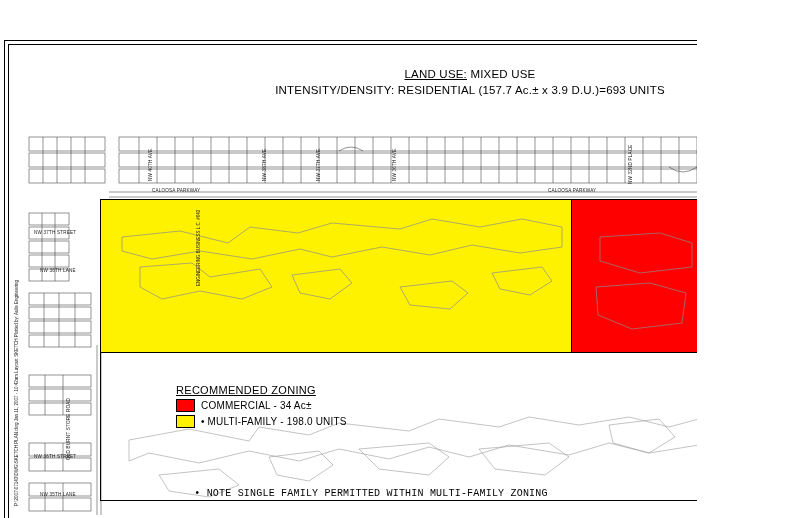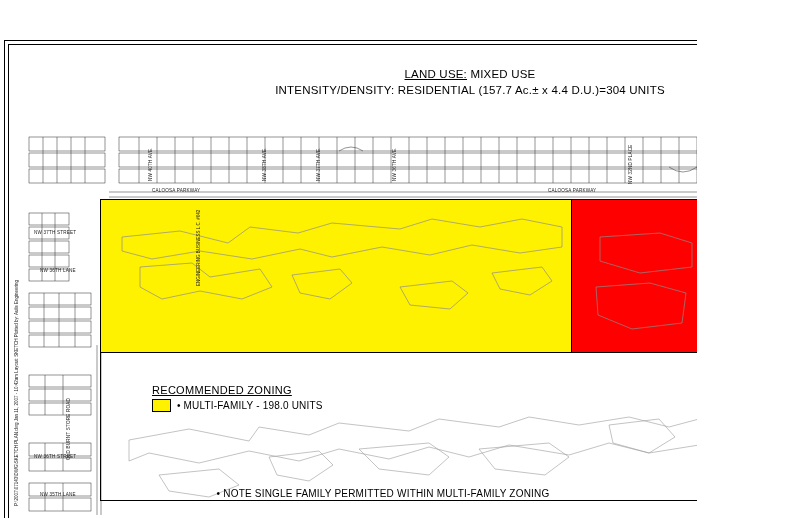--- a/index.html
+++ b/index.html
@@ -180,21 +180,21 @@
     position: absolute;
     left: 100px; top: 163px;
     width: 623px; height: 302px;
     border: 1px solid #000;
     box-sizing: border-box;
     pointer-events: none;
   }
   
   .legend {
     position: absolute;
-    left: 152px;
+    left: 176px;
     top: 348px;
     width: 230px;
   }
   .legend-title {
     font-size: 11px;
     text-decoration: underline;
     letter-spacing: 0.3px;
     color: #000;
     margin-bottom: 3px;
   }
@@ -216,28 +216,29 @@
     letter-spacing: 0.2px;
     color: #000;
     white-space: nowrap;
   }
   .bullet {
     font-size: 10px;
     margin-right: 3px;
   }
   .note {
     position: absolute;
-    left: 148px;
+    left: 136px;
     top: 452px;
     width: 470px;
     text-align: center;
     font-size: 10px;
     letter-spacing: 0.2px;
     color: #000;
     white-space: nowrap;
+    font-family: Liberation Mono, monospace;
   }
   
   .slabel {
     position: absolute;
     font-size: 4.6px;
     color: #222;
     white-space: nowrap;
     letter-spacing: 0.2px;
   }
   .slabel.vert {
@@ -380,21 +381,21 @@
     </g>
   </svg>
 
   <div class="header-block">
     <div class="ln u">
       <span>LAND USE:</span>
       <span style="text-decoration:none">MIXED USE</span>
     </div>
     <div class="ln">
       <span>INTENSITY/DENSITY:</span>
-      <span>RESIDENTIAL (157.7 Ac.± x 4.4 D.U.)=304 UNITS</span>
+      <span>RESIDENTIAL (157.7 Ac.± x 3.9 D.U.)=693 UNITS</span>
     </div>
   </div>
 
   <div class="north">
     <div class="circ">
       <div class="arrow"></div>
       <div class="nletter">N</div>
     </div>
     <div class="scale-txt">0'        1000'        2000'</div>
     <div class="scale-txt">( IN FEET )</div>
@@ -411,20 +412,24 @@
   <div class="slabel vert" style="left:262px;top:145px;">NW 38TH AVE.</div>
   <div class="slabel vert" style="left:316px;top:145px;">NW 37TH AVE.</div>
   <div class="slabel vert" style="left:392px;top:145px;">NW 36TH AVE.</div>
   <div class="slabel vert" style="left:628px;top:148px;">NW 32ND PLACE</div>
   <div class="slabel vert" style="left:66px;top:424px;">OLD BURNT STORE ROAD</div>
   <div class="slabel vert" style="left:716px;top:420px;">BURNT STORE ROAD</div>
 
   <div class="legend">
     <div class="legend-title">RECOMMENDED ZONING</div>
     <div class="legend-row">
+      <div class="sw red"></div>
+      <div class="legend-label">COMMERCIAL - 34 Ac±</div>
+    </div>
+    <div class="legend-row">
       <div class="sw yel"></div>
       <div class="bullet">•</div>
       <div class="legend-label">MULTI-FAMILY - 198.0 UNITS</div>
     </div>
   </div>
 
   <div class="note">• NOTE SINGLE FAMILY PERMITTED WITHIN MULTI-FAMILY ZONING</div>
 
   <div class="left-vert" style="left:14px;top:470px;">P:\2007\07143\DWG\SKETCH PLAN.dwg  Jan 11, 2007 - 10:42am  Layout: SKETCH  Plotted by: Aulis Engineering</div>
   <div class="left-vert" style="left:196px;top:250px;">ENGINEERING BUSINESS L.C. #642</div>

